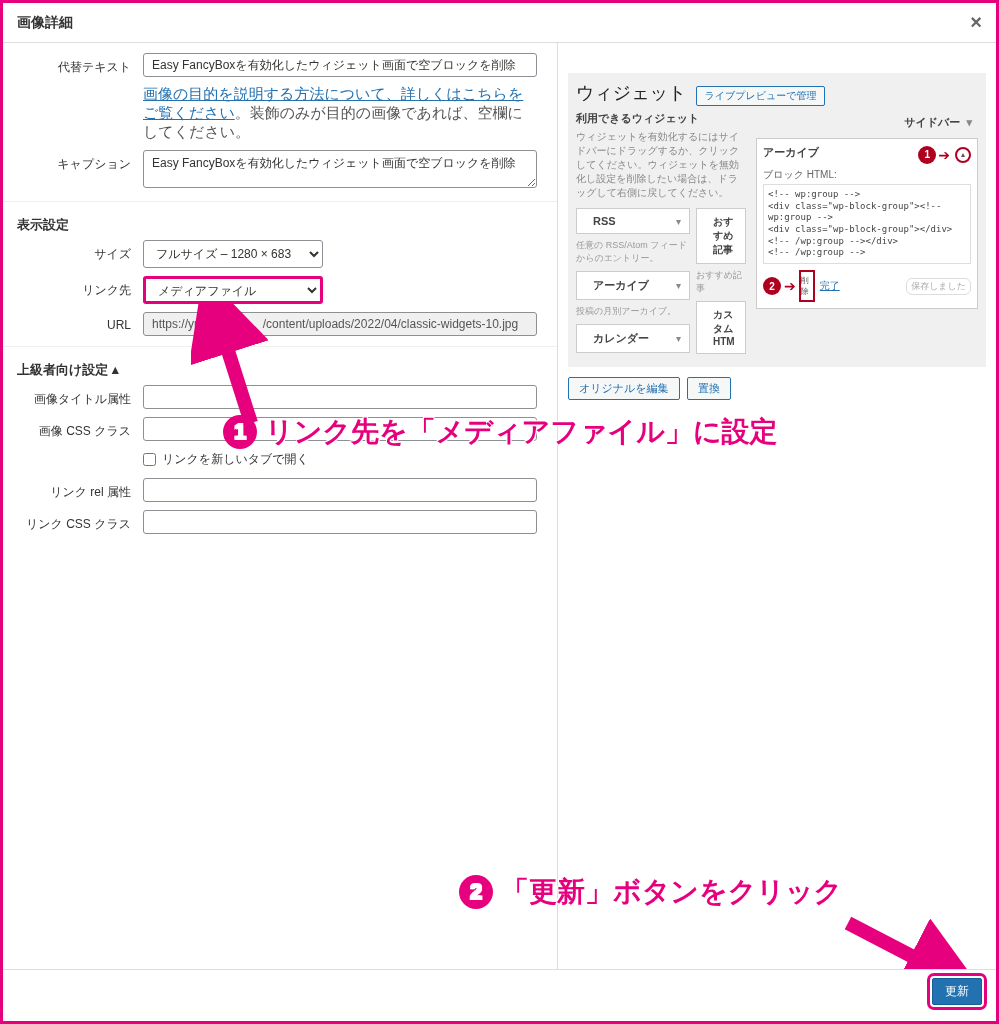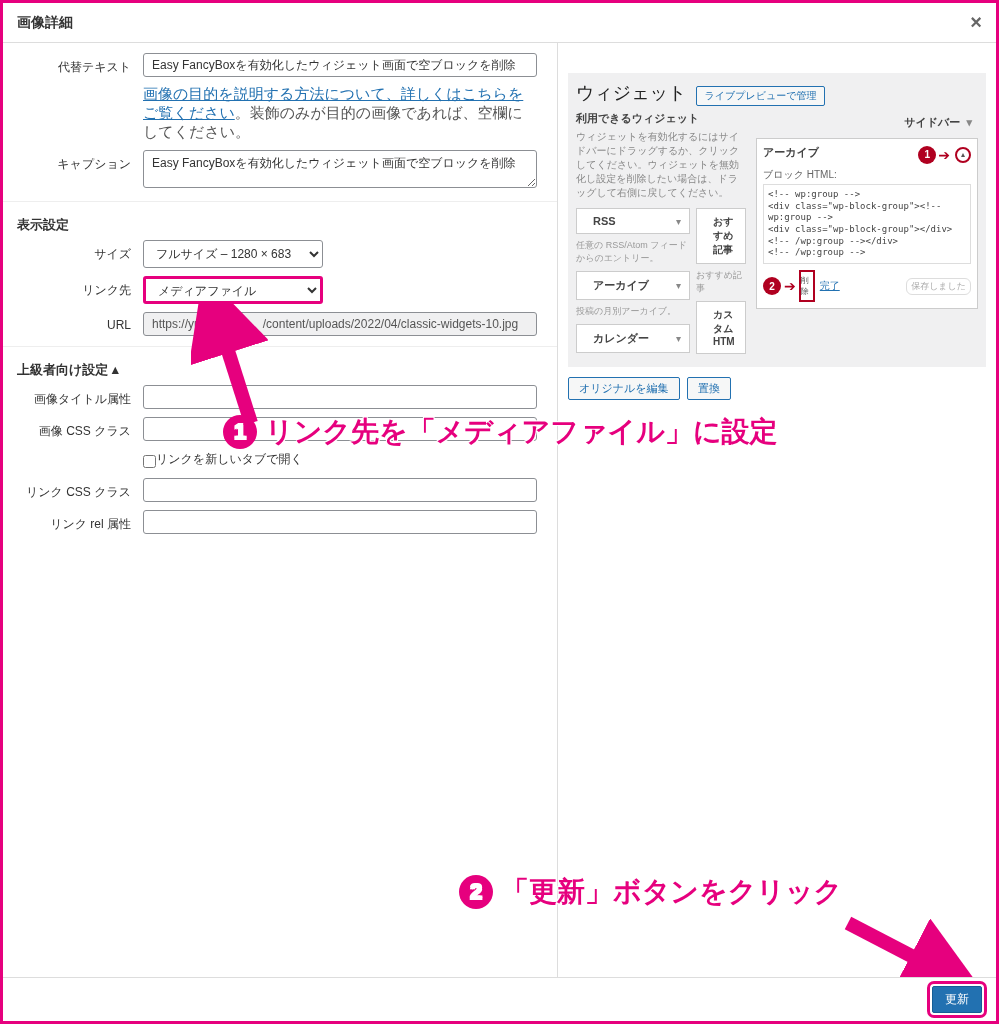--- a/index.html
+++ b/index.html
@@ -26,21 +26,21 @@
 
   .btn-group { display: inline-flex; border: 1px solid #8c8f94; border-radius: 3px; overflow: hidden; }
   .btn-group button { background: #fff; border: none; border-right: 1px solid #ccc; padding: 4px 12px; font-size: 12px; cursor: pointer; }
   .btn-group button:last-child { border-right: none; }
   .btn-group button.active { background: #dcdcde; }
 
   select.inp { height: 28px; }
 
   .highlight-box { border: 3px solid #e6007e; border-radius: 3px; }
 
-  .check-row { display: flex; align-items: flex-end; padding: 2px 0; }
+  .check-row { display: flex; align-items: center; gap: 6px; padding: 2px 0; }
 
   
   .widget-preview { background: #f0f0f1; padding: 8px; font-size: 11px; color: #444; }
   .wp-title { font-size: 18px; color: #222; margin-bottom: 6px; display: inline-block; }
   .btn-small { display: inline-block; border: 1px solid #2271b1; color: #2271b1; background: #f6f7f7; padding: 2px 8px; font-size: 10px; border-radius: 2px; cursor: pointer; margin-left: 6px; }
   .wp-hint { font-size: 10px; color: #888; line-height: 1.4; margin: 4px 0 8px 0; }
   .wbox { background: #fff; border: 1px solid #ccc; padding: 6px 8px; margin-bottom: 5px; display: flex; justify-content: space-between; align-items: center; }
   .wbox .t { font-weight: bold; padding-left: 8px; }
   .wbox .arr { color: #888; font-size: 10px; }
   .wdesc { font-size: 9px; color: #999; margin-bottom: 6px; }
@@ -58,21 +58,21 @@
   .circ-badge { display: inline-flex; width: 18px; height: 18px; background: #b00020; color: #fff; border-radius: 50%; align-items: center; justify-content: center; font-size: 10px; font-weight: bold; }
   .ring { width: 16px; height: 16px; border: 2px solid #b00020; border-radius: 50%; margin-left: 3px; display: inline-flex; align-items:center; justify-content:center;}
   .ring::after { content:"▴"; font-size:8px; color:#555; }
   .arrow-r { color: #b00020; font-size: 14px; }
   .sq-badge { width: 16px; height: 32px; border: 2px solid #b00020; display: inline-flex; align-items:center; justify-content:center; color:#555; font-size:9px;}
 
   .annot { position: absolute; font-size: 28px; font-weight: bold; color: #e6007e; text-shadow: 1px 1px 0 #fff, -1px -1px 0 #fff, 1px -1px 0 #fff, -1px 1px 0 #fff; display: flex; align-items: center; gap: 8px; pointer-events: none; }
   .annot .num { display: inline-flex; width: 34px; height: 34px; background: #e6007e; color: #fff; border-radius: 50%; align-items: center; justify-content: center; font-size: 22px; }
   .arrow-svg { position: absolute; pointer-events: none; }
 
-  .footer-bar { position: absolute; bottom: 0; left: 0; right: 0; border-top: 1px solid #ddd; padding: 8px 14px; text-align: right; background: #fff; }
+  .footer-bar { position: absolute; bottom: 8px; left: 0; right: 0; border-top: 1px solid #ddd; padding: 8px 14px; text-align: right; background: #fff; }
   .btn-primary { background: #2271b1; color: #fff; border: 1px solid #135e96; padding: 4px 12px; font-size: 12px; border-radius: 2px; cursor: pointer; }
   .btn-primary-hl { outline: 3px solid #e6007e; outline-offset: 2px; }
 
   .edit-btns { margin-top: 10px; }
   .edit-btns button { background: #f6f7f7; border: 1px solid #2271b1; color: #2271b1; padding: 3px 10px; font-size: 11px; border-radius: 2px; cursor: pointer; margin-right: 4px; }
 </style>
 </head>
 <body>
 
 <div class="frame">
@@ -145,26 +145,26 @@
 
       <div class="row">
         <label class="lbl"></label>
         <div class="ctrl check-row">
           <input type="checkbox" style="">
           <span>リンクを新しいタブで開く</span>
         </div>
       </div>
 
       <div class="row">
+        <label class="lbl">リンク rel 属性</label>
+        <div class="ctrl"><input class="inp" style=""></div>
+      </div>
+
+      <div class="row">
         <label class="lbl">リンク CSS クラス</label>
-        <div class="ctrl"><input class="inp" style=""></div>
-      </div>
-
-      <div class="row">
-        <label class="lbl">リンク rel 属性</label>
         <div class="ctrl"><input class="inp" style=""></div>
       </div>
 
     </div>
 
     <div class="right">
       <div class="widget-preview">
         <div>
           <span class="wp-title">ウィジェット</span>
           <span class="btn-small">ライブプレビューで管理</span>

